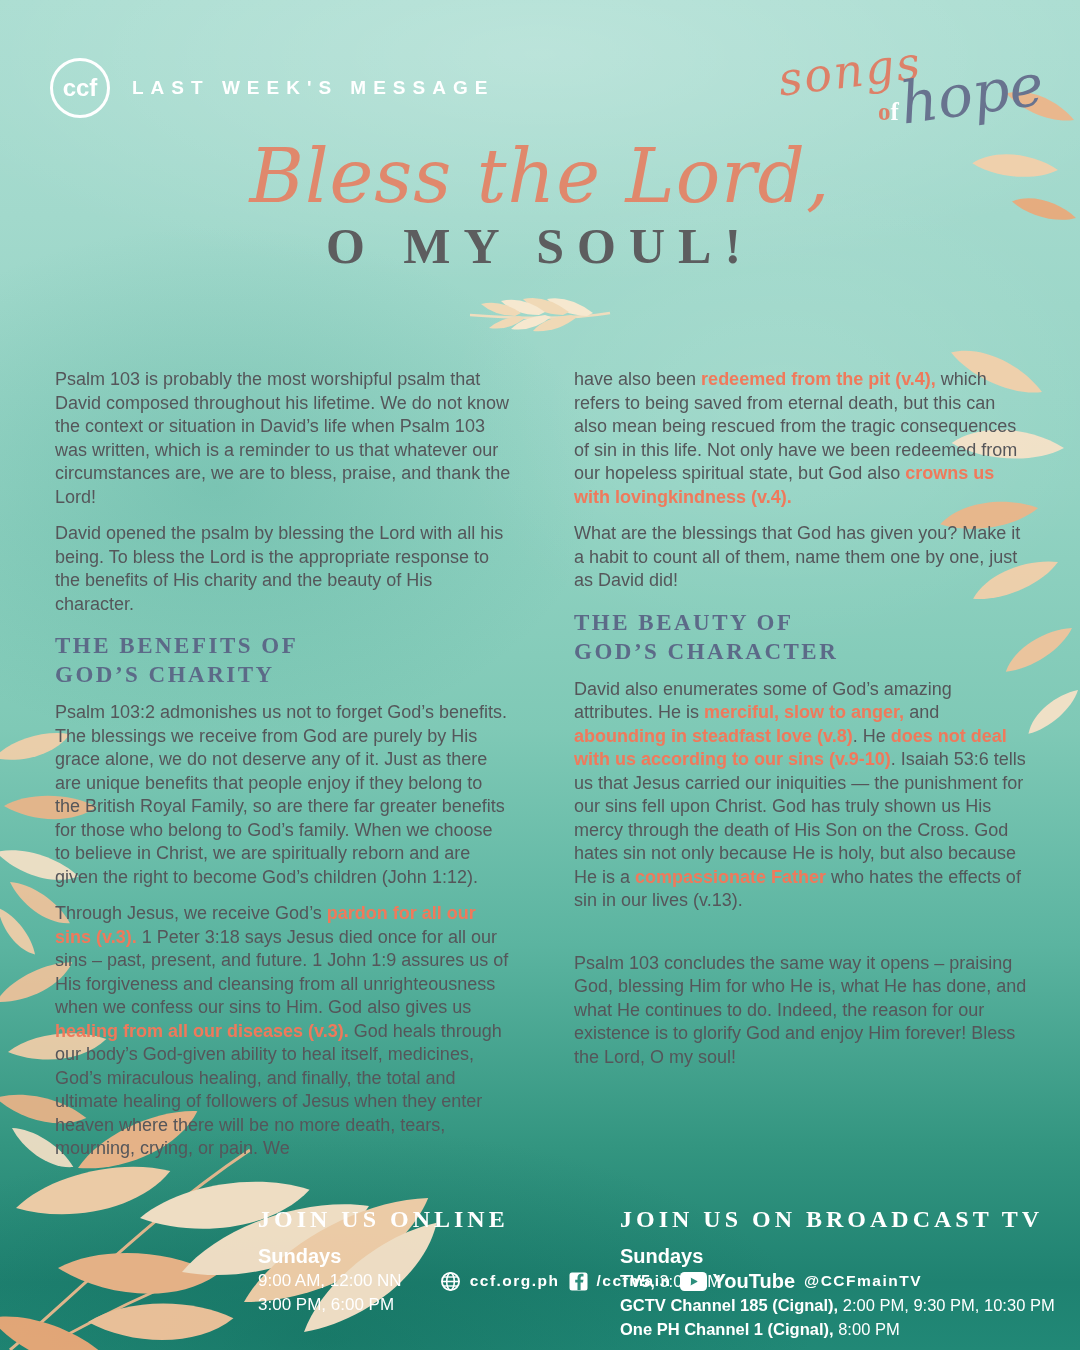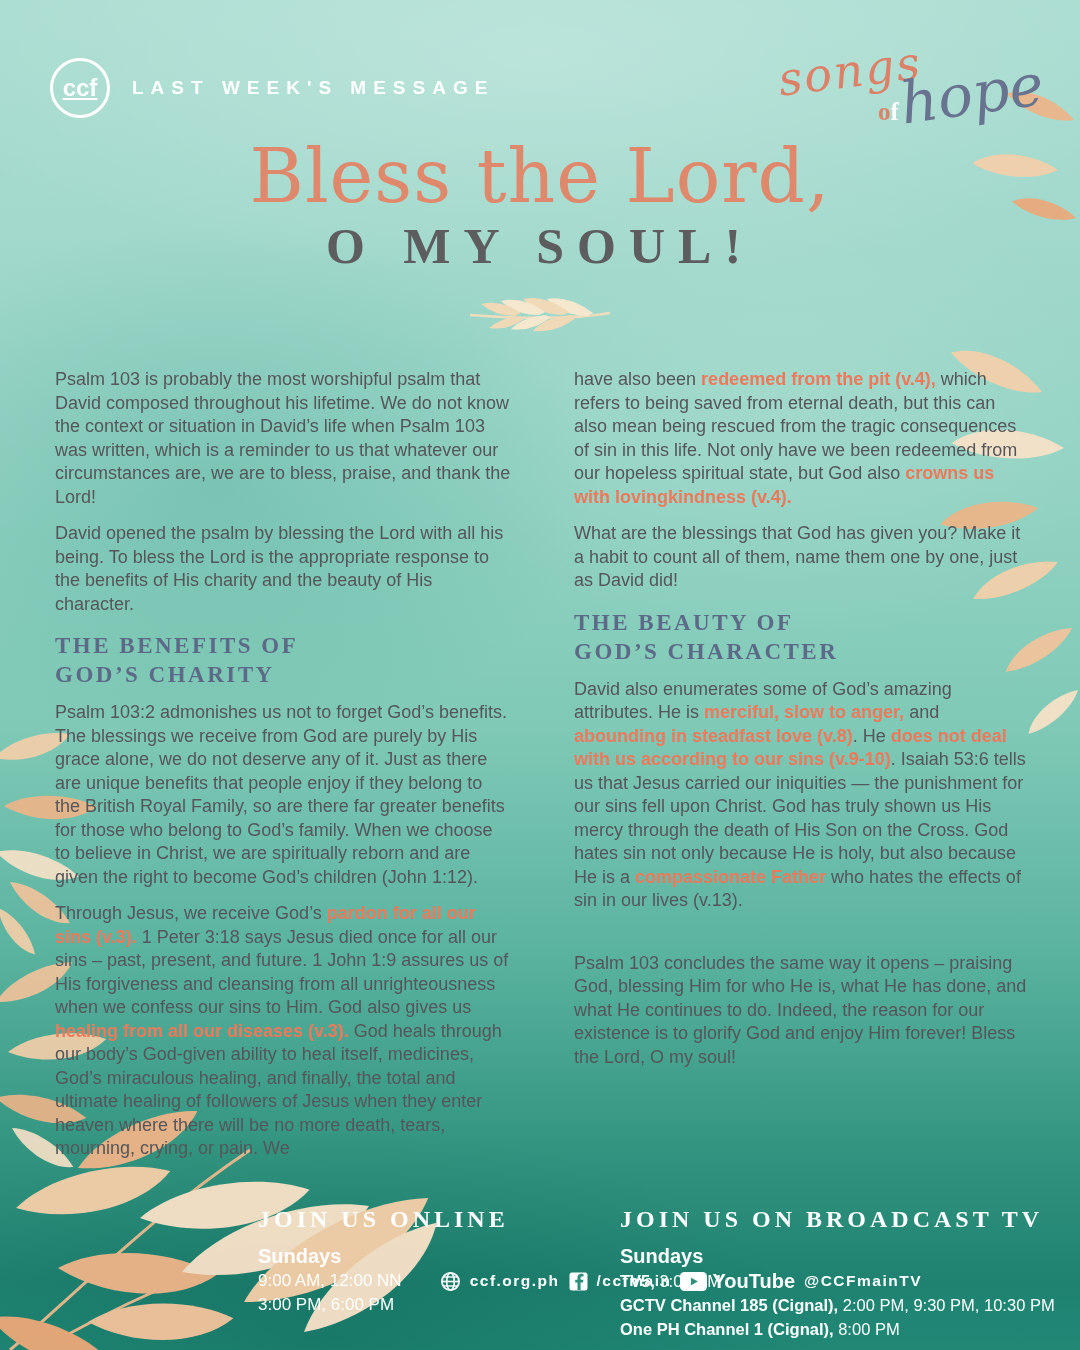--- a/index.html
+++ b/index.html
@@ -10,34 +10,34 @@
       radial-gradient(ellipse 620px 420px at 20% 36%, rgba(47,150,130,.25), transparent 62%),
       radial-gradient(ellipse 520px 380px at 72% 30%, rgba(255,255,255,.10), transparent 65%),
       radial-gradient(ellipse 900px 320px at 50% 4%, rgba(255,255,255,.22), transparent 72%),
       radial-gradient(ellipse 700px 300px at 30% 99%, rgba(10,95,80,.35), transparent 70%),
       linear-gradient(180deg,#aaddd1 0%,#a2d9cc 16%,#93d3c3 36%,#7fc9b6 54%,#5bb4a0 70%,#339580 85%,#1f8271 95%,#218876 100%);
   }
   
   .hdr{position:absolute;top:58px;left:50px;display:flex;align-items:center;gap:22px;}
   .ccf-logo{width:54px;height:54px;border:3px solid #fff;border-radius:50%;
     display:flex;align-items:center;justify-content:center;}
-  .ccf-logo span{color:#fff;font-weight:bold;font-size:24px;letter-spacing:0;line-height:1;text-decoration:underline;}
+  .ccf-logo span{color:#fff;font-weight:bold;font-size:24px;letter-spacing:0;line-height:1;}
   .kicker{color:#fff;font-weight:bold;font-size:19px;letter-spacing:7px;}
   
   .brand{position:absolute;top:38px;right:52px;width:250px;height:110px;}
   .brand .songs{position:absolute;left:0;top:6px;font-family:"DejaVu Serif",serif;font-style:italic;
     font-size:46px;color:#dd8068;transform:rotate(-7deg);letter-spacing:2px;}
   .brand .of{position:absolute;left:100px;top:60px;font-family:"Liberation Serif",serif;
     font-size:25px;font-weight:bold;text-align:right;}
   .brand .of .o{color:#dd8068;} .brand .of .f{color:#fff;}
   .brand .hope{position:absolute;left:122px;top:22px;font-family:"DejaVu Serif",serif;font-style:italic;
     font-size:58px;color:#68738f;transform:rotate(-8deg);}
   
   .title{position:absolute;top:136px;left:0;width:100%;text-align:center;}
-  .title .script{font-family:"DejaVu Serif",serif;font-size:74px;line-height:1.1;
+  .title .script{font-family:"DejaVu Serif",serif;font-style:italic;font-size:74px;line-height:1.1;
     color:#e0886c;letter-spacing:1px;}
   .title .caps{font-family:"Liberation Serif",serif;font-weight:bold;font-size:50px;
     color:#5d5d5f;letter-spacing:13px;margin-top:0;}
   .title .sprig{margin-top:16px;}
   
   .article{position:absolute;top:368px;left:55px;width:975px;display:flex;gap:63px;}
   .col{width:456px;}
   .para{font-size:18px;line-height:23.5px;color:#55565a;margin:0 0 13px 0;}
   .para .hl{color:#f0795b;font-weight:bold;}
   .section-heading{font-family:"Liberation Serif",serif;font-weight:bold;font-size:23px;

